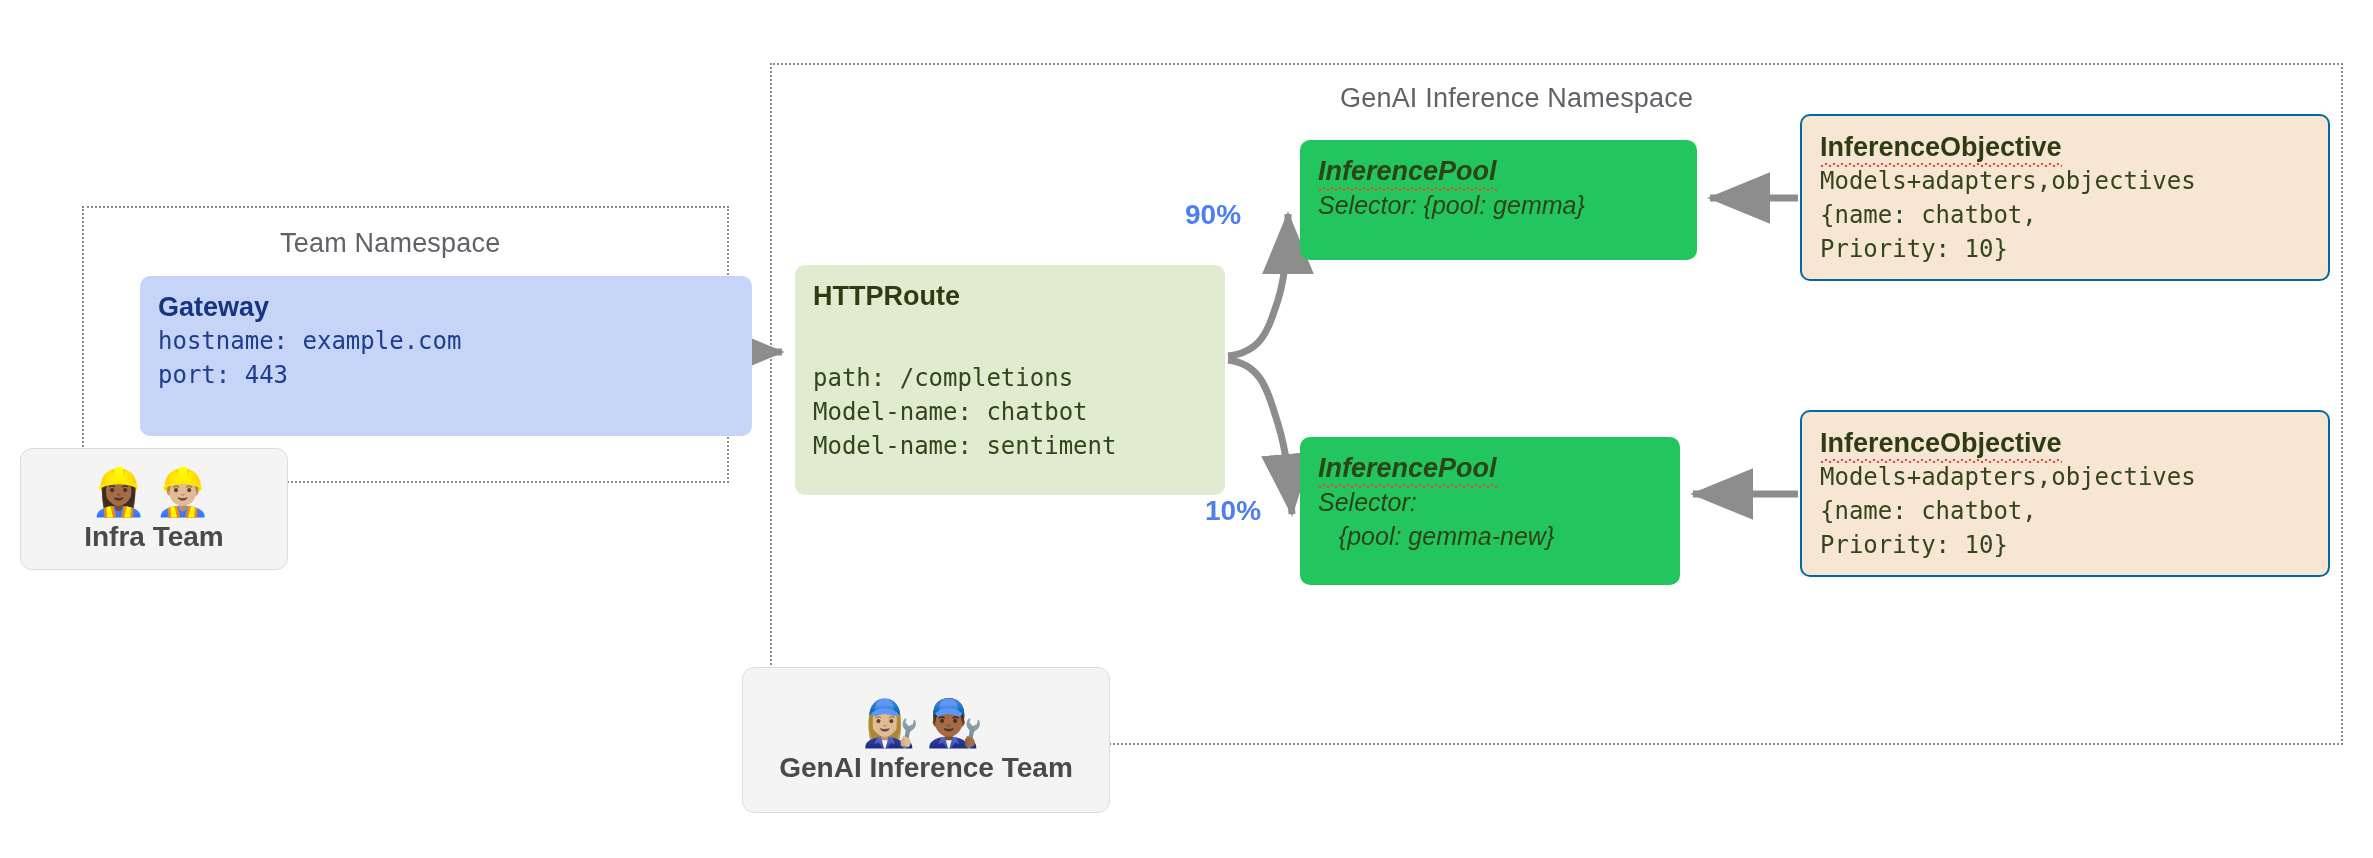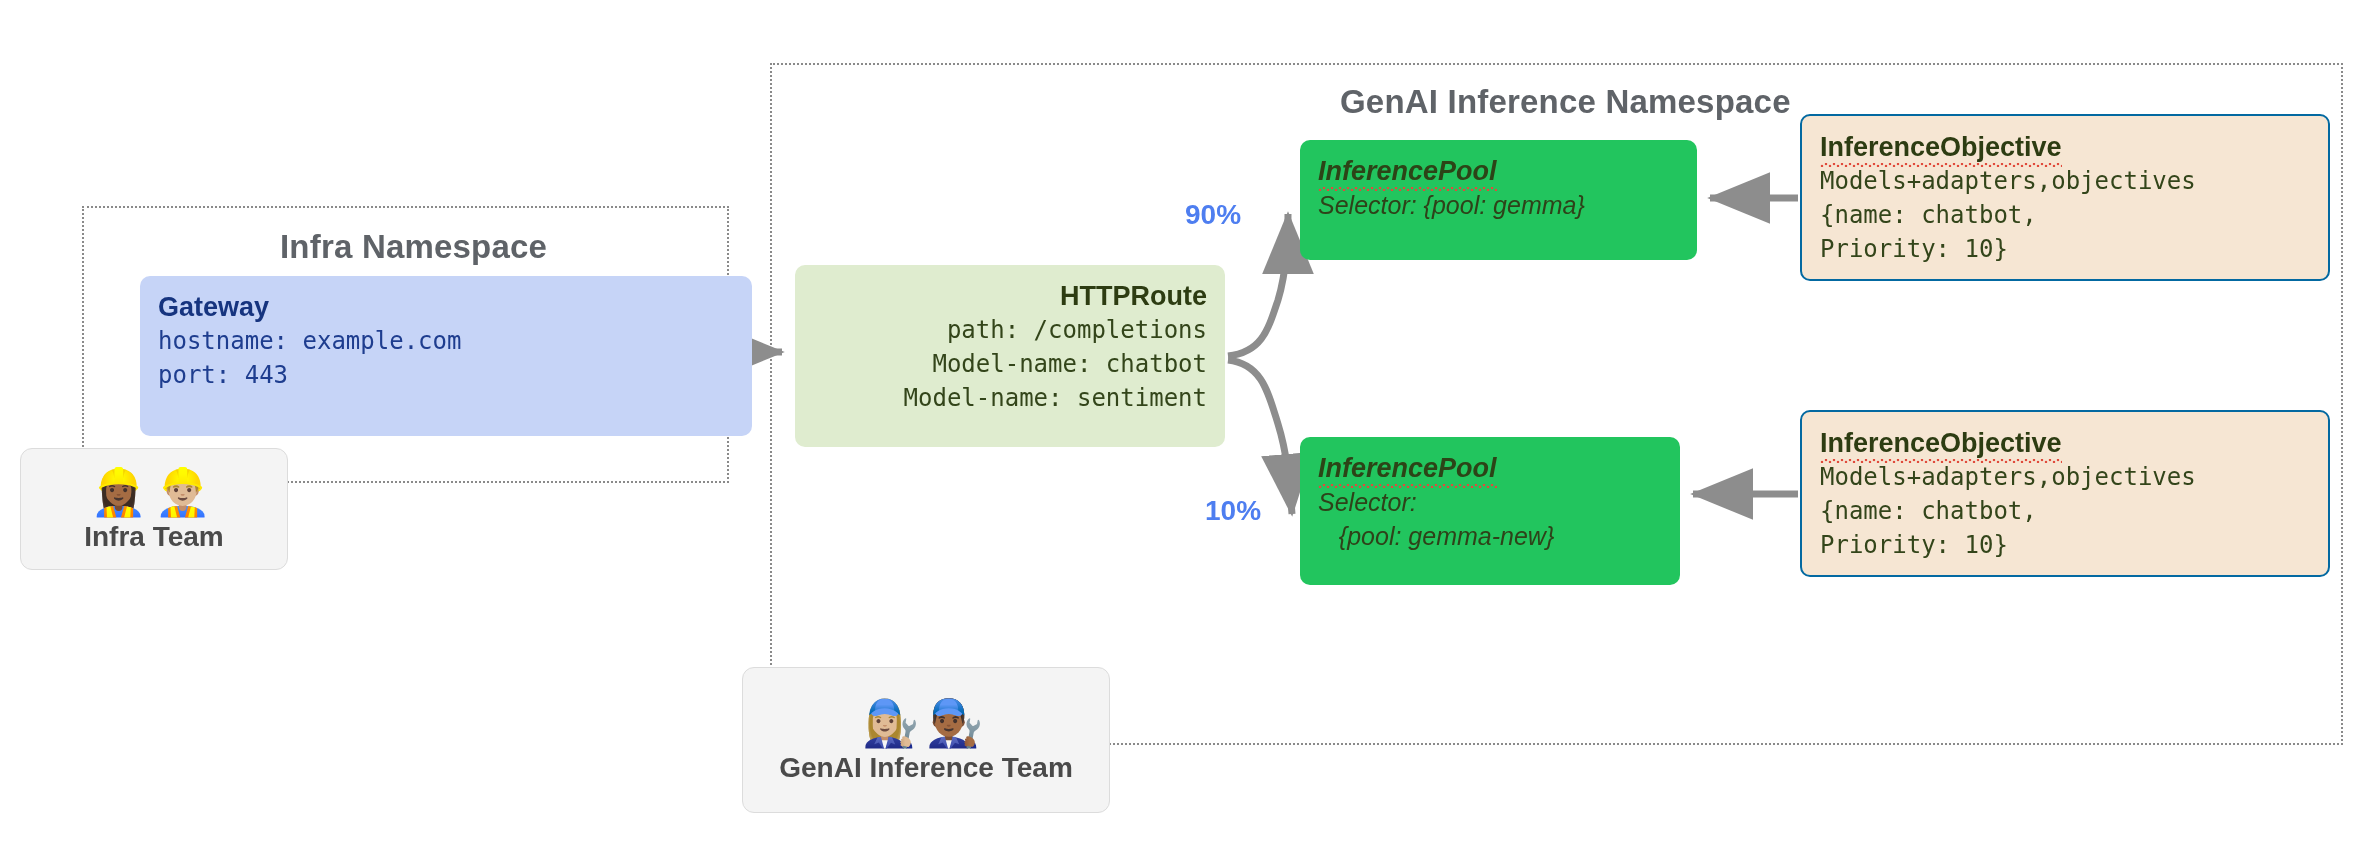--- a/index.html
+++ b/index.html
@@ -16,24 +16,23 @@
     border:2px dotted #8a8a8a;
     box-sizing:border-box;
     background:transparent;
   }
   #ns-infra{left:82px;top:206px;width:647px;height:277px;}
   #ns-genai{left:770px;top:63px;width:1573px;height:682px;}
 
   .ns-title{
     position:absolute;
     color:#5f6368;
-    font-size:33px;
+    font-size:27px;
     letter-spacing:.2px;
     white-space:nowrap;
-    font-weight:bold;
   }
   #ns-infra-title{left:280px;top:228px;}
   #ns-genai-title{left:1340px;top:83px;}
 
   
   .box{
     position:absolute;
     box-sizing:border-box;
     border-radius:10px;
     padding:14px 18px 16px 18px;
@@ -71,27 +70,26 @@
   #box-gateway{
     left:140px;top:276px;width:612px;height:160px;
     background:#c6d4f7;
     color:#1c3f94;
   }
   #box-gateway .title{color:#16347f;}
   #box-gateway .body{color:#1e3d8f;}
 
   
   #box-httproute{
-    left:795px;top:265px;width:430px;height:182px;
+    left:795px;top:265px;width:430px;height:230px;
     background:#dfeccf;
     color:#33421a;
-    text-align:right;
   }
   #box-httproute .title{color:#2d3c12;}
-  #box-httproute .body{color:#33451a;}
+  #box-httproute .body{color:#33451a;margin-top:48px;}
 
   
   .pool{
     background:#22c55e;
     color:#2e4219;
     font-style:italic;
   }
   .pool .title{color:#2c4417;}
   .pool .body{color:#2e4219;}
   #box-pool-1{left:1300px;top:140px;width:397px;height:120px;}
@@ -145,21 +143,21 @@
   #arrows{position:absolute;left:0;top:0;width:2373px;height:858px;pointer-events:none;}
 </style>
 </head>
 <body>
 
 <div class="stage">
 
   <div class="ns" id="ns-infra"></div>
   <div class="ns" id="ns-genai"></div>
 
-  <div class="ns-title" id="ns-infra-title">Infra Namespace</div>
+  <div class="ns-title" id="ns-infra-title">Team Namespace</div>
   <div class="ns-title" id="ns-genai-title">GenAI Inference Namespace</div>
 
   <svg id="arrows" viewBox="0 0 2373 858">
     <defs>
       <marker id="ah" markerWidth="10" markerHeight="10" refX="8.6" refY="4" orient="auto" markerUnits="strokeWidth">
         <path d="M0,0.3 L9,4 L0,7.7 z" fill="#8d8d8d"></path>
       </marker>
     </defs>
 
     <line x1="665" y1="352" x2="782" y2="352" stroke="#8d8d8d" stroke-width="7" marker-end="url(#ah)"></line>

